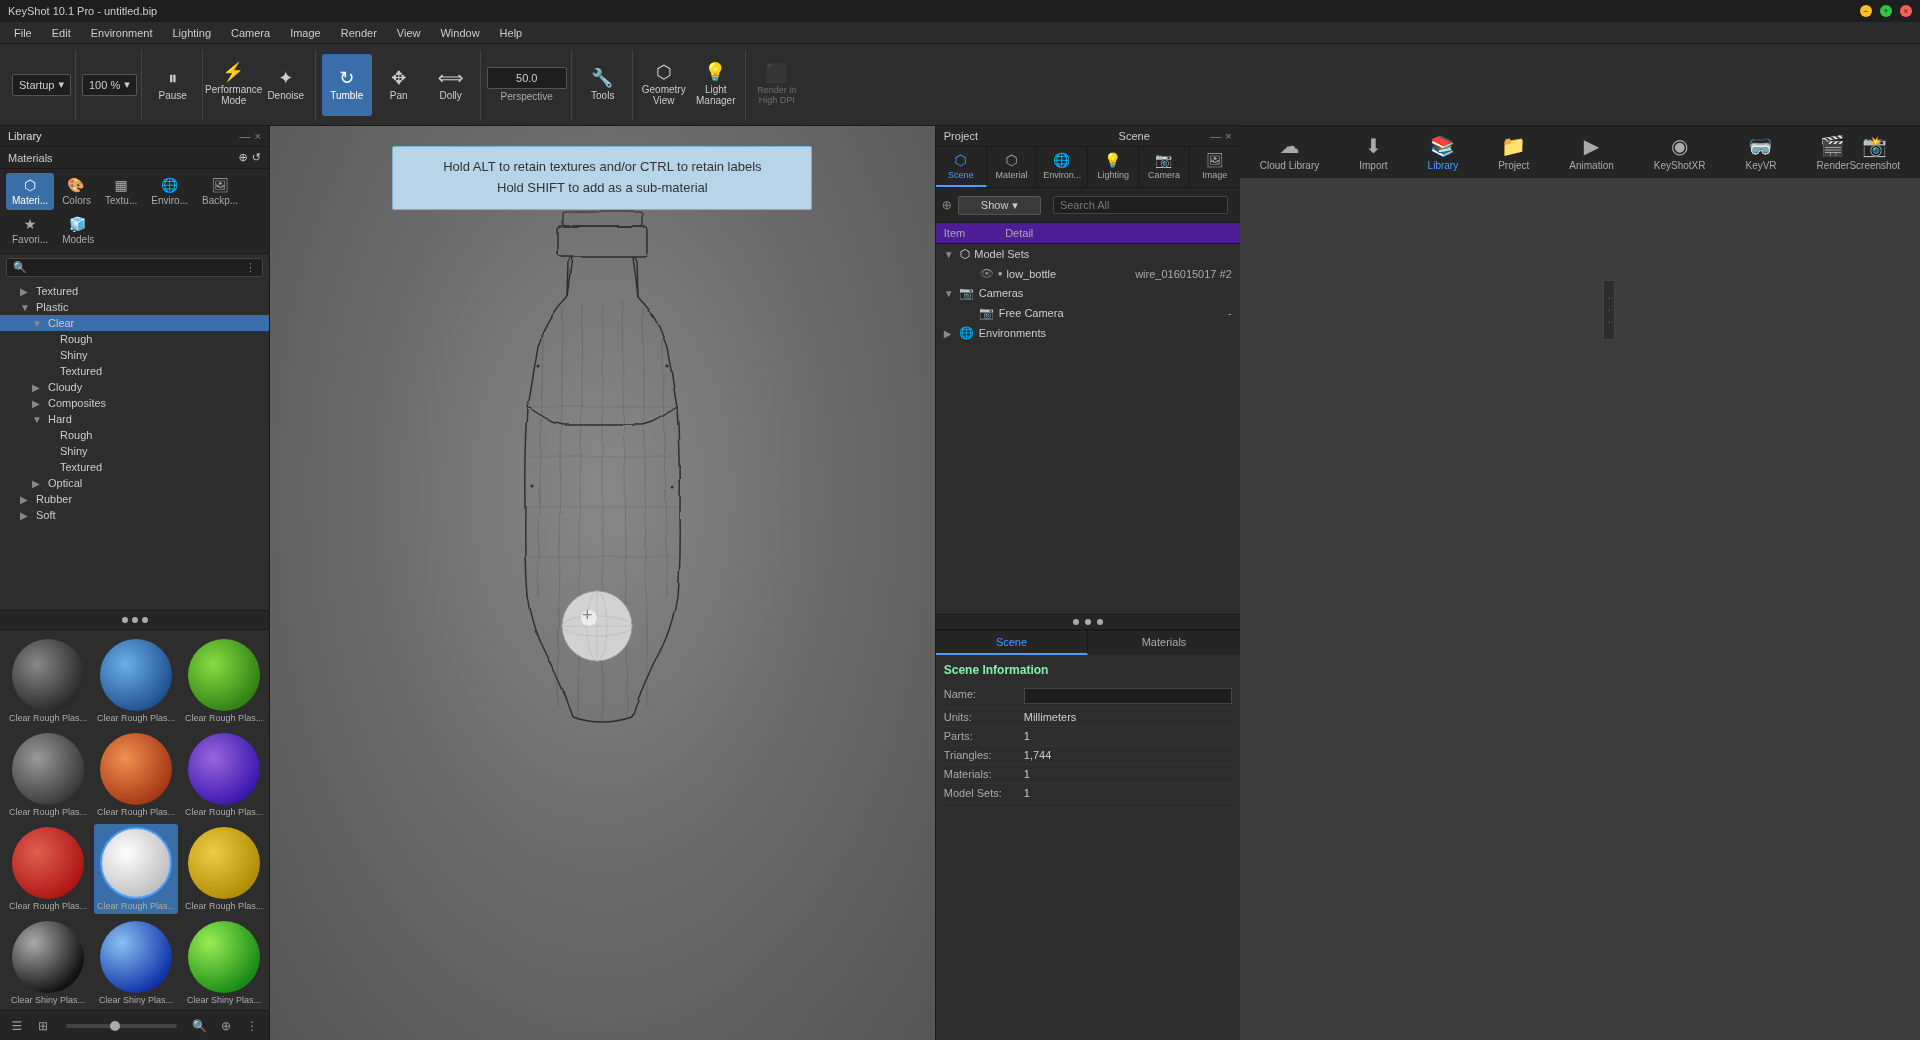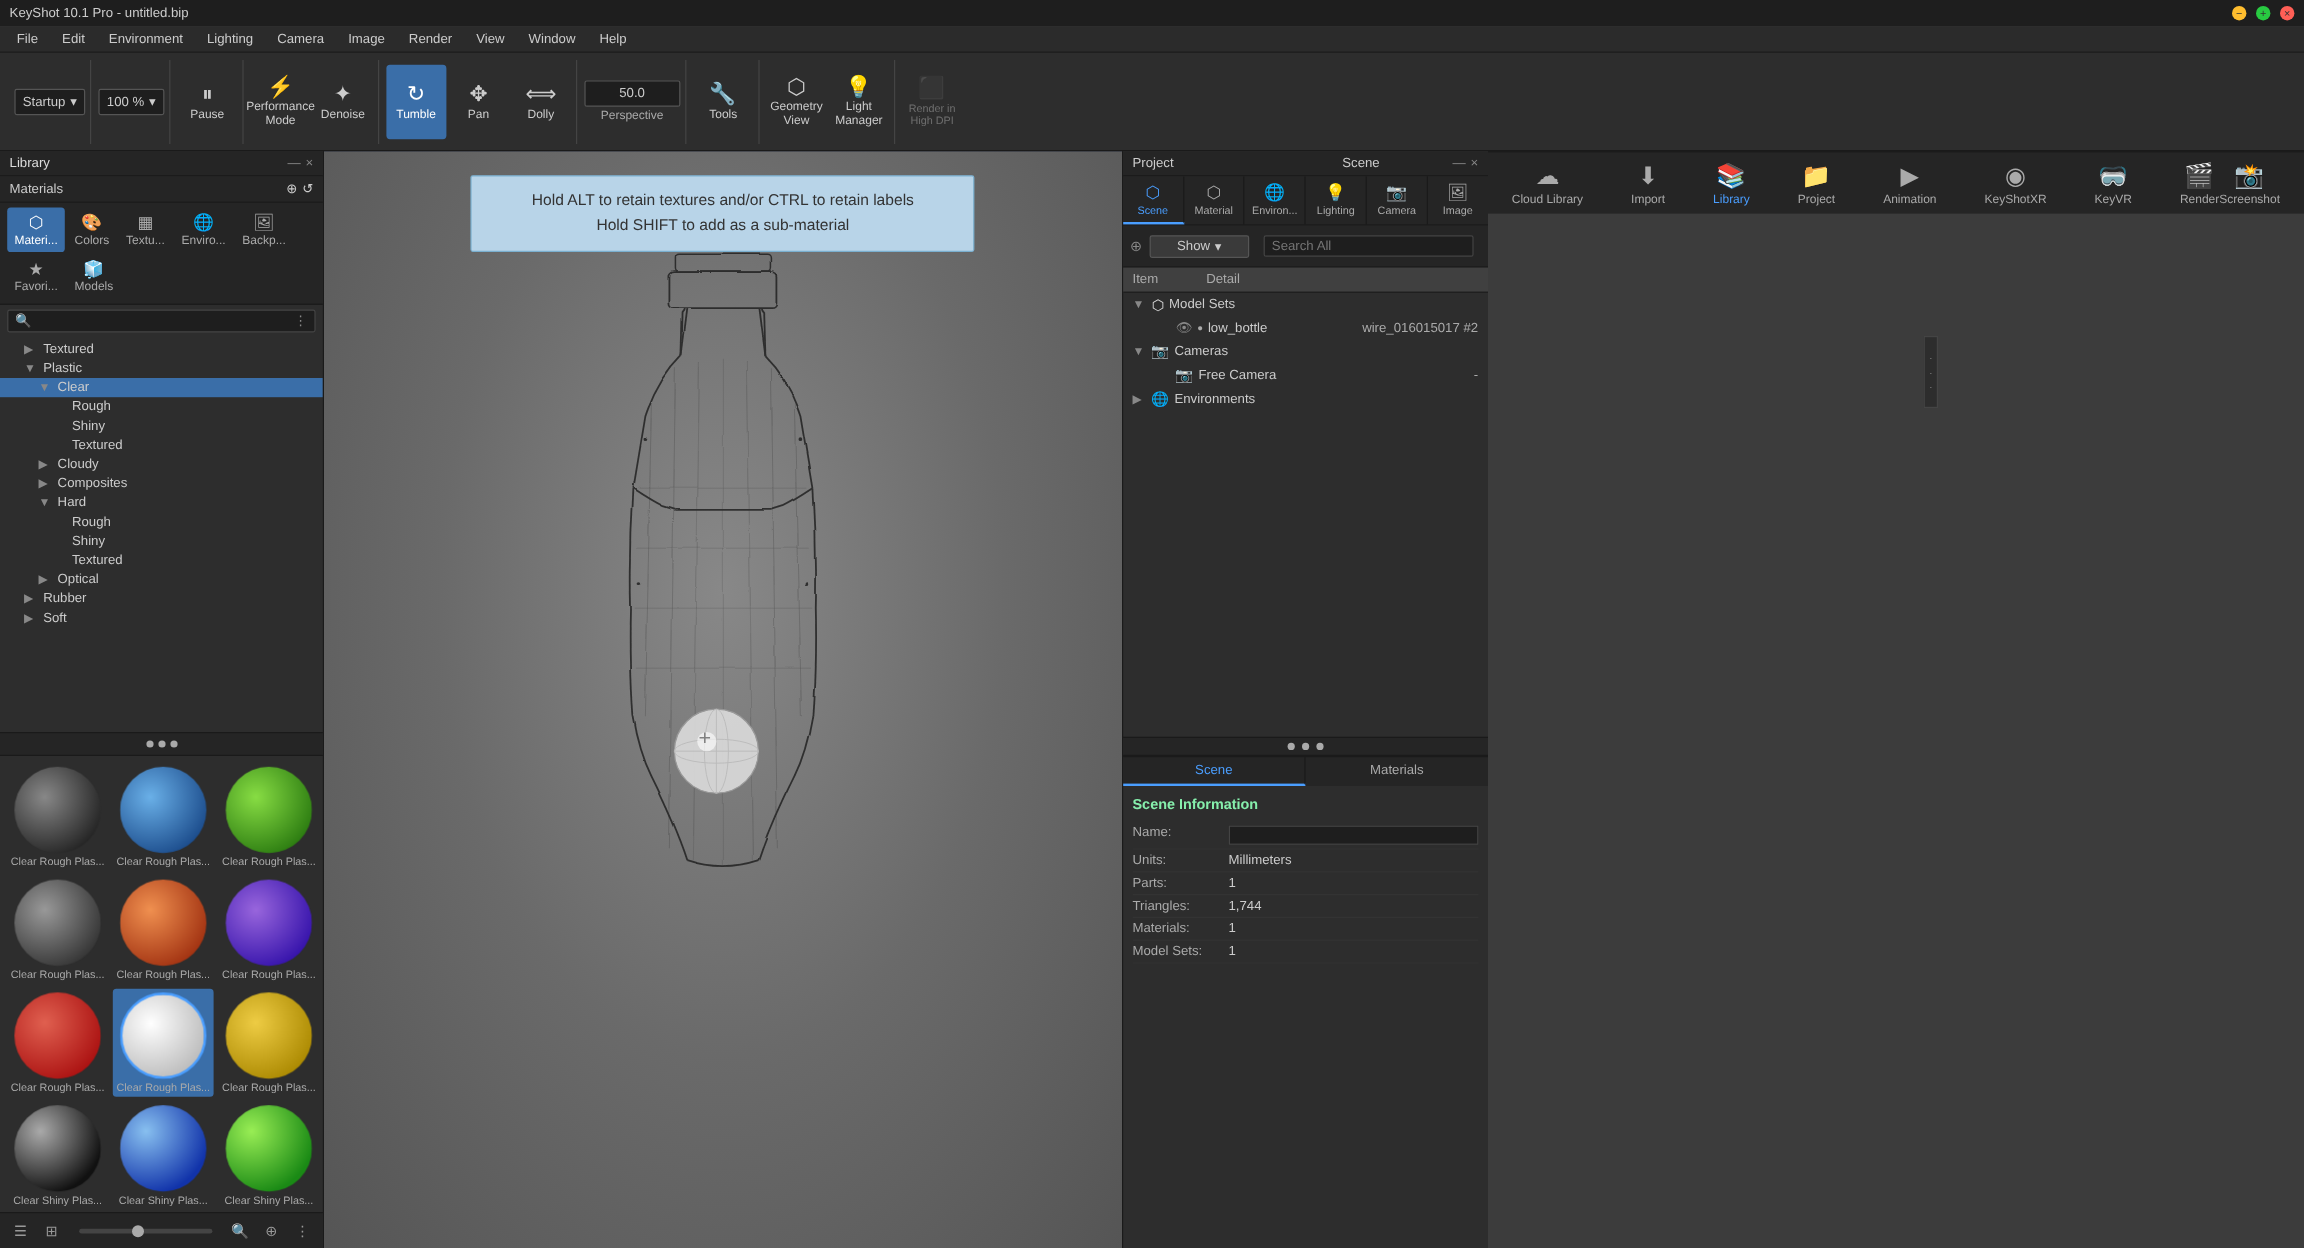--- a/index.html
+++ b/index.html
@@ -98,21 +98,21 @@
     .scene-tab { flex: 1; display: flex; flex-direction: column; align-items: center; padding: 5px 4px; cursor: pointer; border-right: 1px solid #1a1a1a; color: #aaa; font-size: 9px; gap: 2px; }
     .scene-tab:last-child { border-right: none; }
     .scene-tab.active { color: #4a9eff; border-bottom: 2px solid #4a9eff; }
     .scene-tab-icon { font-size: 14px; }
 
     
     .scene-search { display: flex; align-items: center; background: #1e1e1e; border: 1px solid #444; margin: 4px 6px; padding: 2px 6px; border-radius: 2px; gap: 4px; }
     .scene-search input { background: transparent; border: none; outline: none; color: #ccc; font-size: 11px; flex: 1; }
     .show-dropdown { background: #3a3a3a; border: 1px solid #555; padding: 2px 22px; font-size: 11px; color: #ccc; border-radius: 2px; cursor: pointer; display: flex; align-items: flex-start; gap: 4px; }
 
-    .scene-tree-header { display: flex; padding: 4px 8px; background: #404040; border-bottom: 1px solid #1a1a1a; gap: 40px; }
+    .scene-tree-header { display: flex; padding: 4px 8px; background: #4c1d95; border-bottom: 1px solid #1a1a1a; gap: 40px; }
     .scene-tree-col { font-size: 11px; color: #aaa; }
 
     .scene-tree { flex: 1; overflow-y: auto; }
     .st-item { display: flex; align-items: center; padding: 3px 8px; cursor: pointer; gap: 4px; }
     .st-expand { font-size: 10px; color: #888; width: 12px; }
     .st-icon { font-size: 12px; }
     .st-label { font-size: 11px; color: #ccc; flex: 1; }
     .st-value { font-size: 11px; color: #aaa; }
 
     

